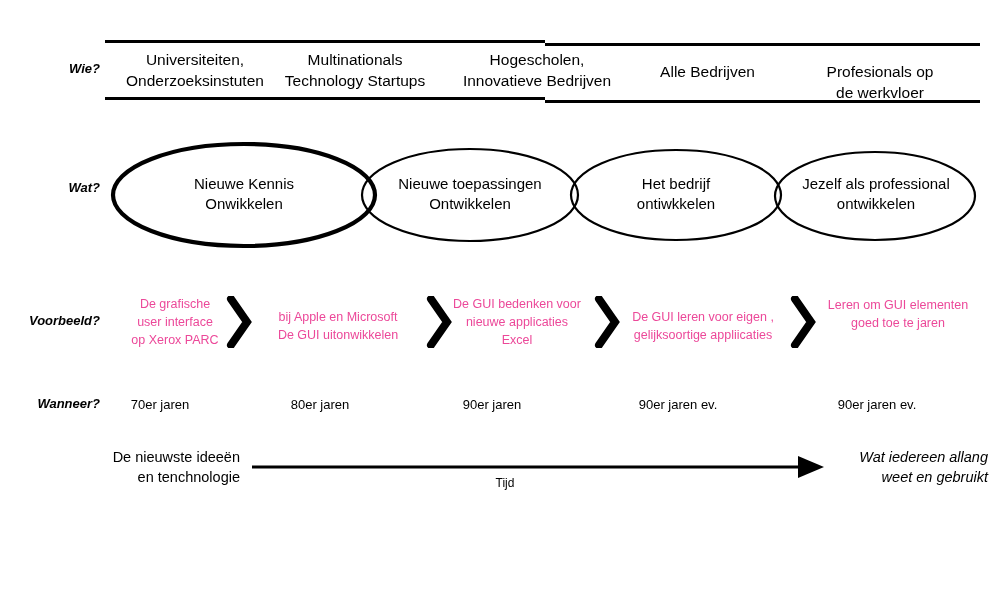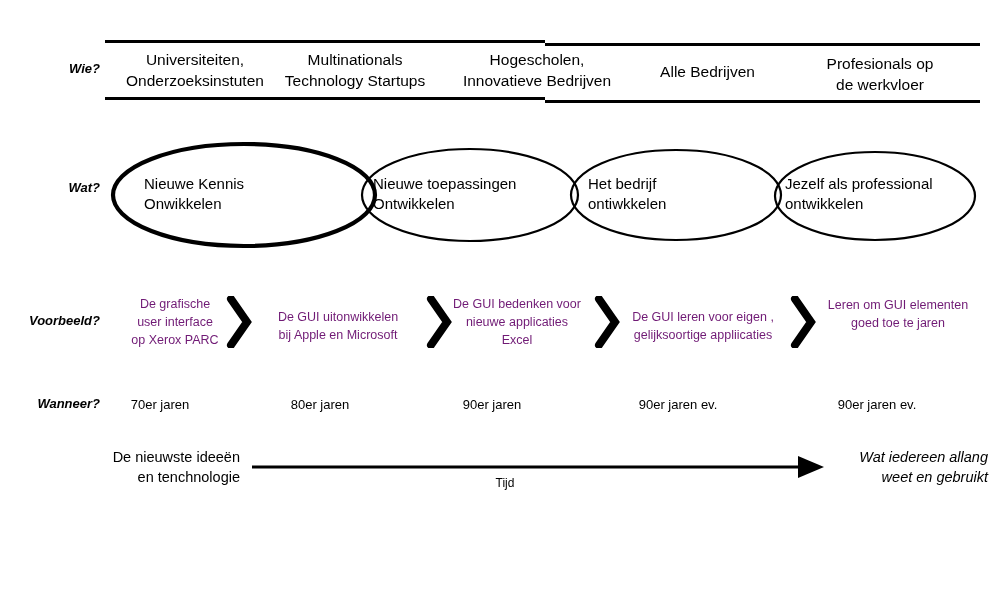--- a/index.html
+++ b/index.html
@@ -38,31 +38,32 @@
   .head-cell {
     text-align: center;
     font-size: 15.5px;
     line-height: 1.35;
     color: #000;
   }
 
   
   .ellipse-layer { left: 0; top: 0; width: 1000px; height: 600px; pointer-events: none; }
   .ellipse-label {
+    text-align: center;
     font-size: 15px;
     line-height: 1.35;
     color: #000;
   }
 
   
   .ex-cell {
     text-align: center;
     font-size: 12.5px;
     line-height: 1.45;
-    color: #701a75;
+    color: #ec4899;
   }
   .chevron { pointer-events: none; }
 
   
   .when-cell {
     text-align: center;
     font-size: 13px;
     line-height: 1.3;
     white-space: nowrap;
   }
@@ -101,21 +102,21 @@
     <div>Multinationals</div>
     <div>Technology Startups</div>
   </div>
   <div class="abs head-cell" style="left:437px; top:50px; width:200px;">
     <div>Hogescholen,</div>
     <div>Innovatieve Bedrijven</div>
   </div>
   <div class="abs head-cell" style="left:625px; top:62px; width:165px;">
     <div>Alle Bedrijven</div>
   </div>
-  <div class="abs head-cell" style="left:790px; top:54px; width:180px;text-align:center;">
+  <div class="abs head-cell" style="left:790px; top:62px; width:180px;text-align:center;">
     <div>Profesionals op</div>
     <div>de werkvloer</div>
   </div>
 
   <svg class="abs ellipse-layer" viewBox="0 0 1000 600" width="1000" height="600">
     <ellipse cx="244" cy="195" rx="131" ry="51" fill="none" stroke="#000000" stroke-width="4.2"></ellipse>
     <ellipse cx="470" cy="195" rx="108" ry="46" fill="none" stroke="#000000" stroke-width="2.2"></ellipse>
     <ellipse cx="676" cy="195" rx="105" ry="45" fill="none" stroke="#000000" stroke-width="2.2"></ellipse>
     <ellipse cx="875" cy="196" rx="100" ry="44" fill="none" stroke="#000000" stroke-width="2.2"></ellipse>
   </svg>
@@ -136,22 +137,22 @@
     <div>Jezelf als professional</div>
     <div>ontwikkelen</div>
   </div>
 
   <div class="abs ex-cell" style="left:110px; top:295px; width:130px;">
     <div>De grafische</div>
     <div>user interface</div>
     <div>op Xerox PARC</div>
   </div>
   <div class="abs ex-cell" style="left:252px; top:308px; width:172px;">
+    <div>bij Apple en Microsoft</div>
     <div>De GUI uitonwikkelen</div>
-    <div>bij Apple en Microsoft</div>
   </div>
   <div class="abs ex-cell" style="left:437px; top:295px; width:160px;">
     <div>De GUI bedenken voor</div>
     <div>nieuwe applicaties</div>
     <div>Excel</div>
   </div>
   <div class="abs ex-cell" style="left:613px; top:308px; width:180px;">
     <div>De GUI leren voor eigen ,</div>
     <div>gelijksoortige appliicaties</div>
   </div>

